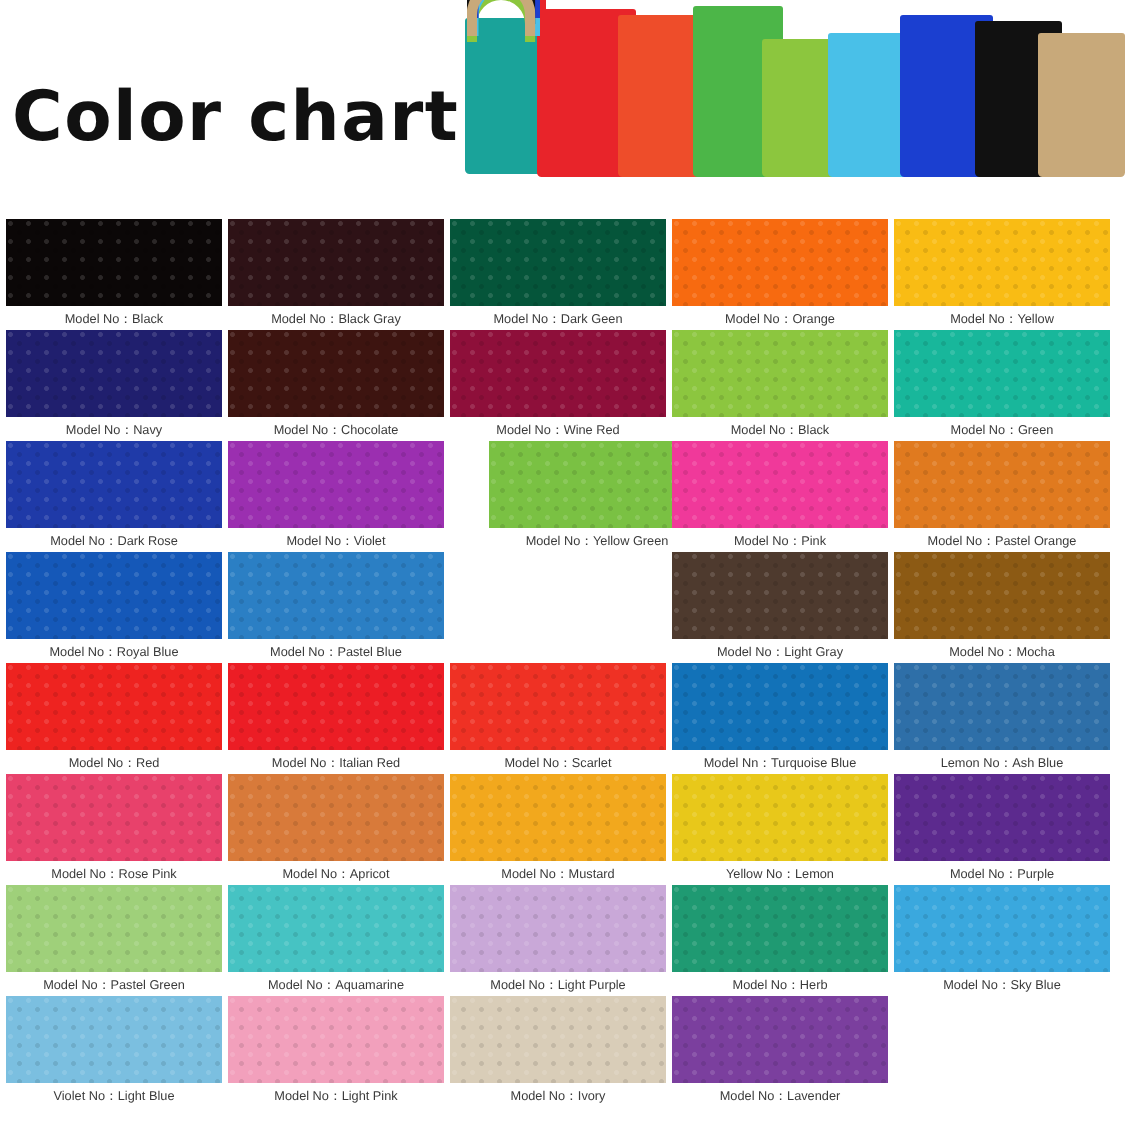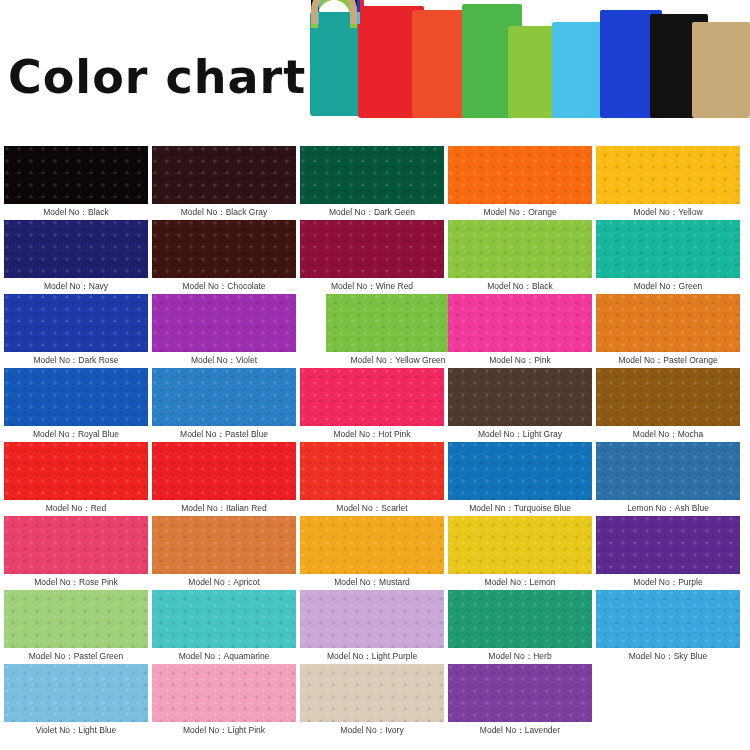--- a/index.html
+++ b/index.html
@@ -170,24 +170,20 @@
     </div>
     <div class="row">
       <div class="cell" style="left: 0px;">
         <div class="chip" style="background-color: rgb(21, 88, 184);"></div>
         <div class="caption">Model No：Royal Blue</div>
       </div>
       <div class="cell" style="left: 148px;">
         <div class="chip" style="background-color: rgb(43, 127, 196);"></div>
         <div class="caption">Model No：Pastel Blue</div>
       </div>
-      <div class="cell" style="left: 296px;">
-        <div class="chip" style="background-color: rgb(240, 40, 95);"></div>
-        <div class="caption">Model No：Hot Pink</div>
-      </div>
       <div class="cell" style="left: 444px; border-radius: 19px;">
         <div class="chip" style="background-color: rgb(78, 58, 46);"></div>
         <div class="caption">Model No：Light Gray</div>
       </div>
       <div class="cell" style="left: 592px;">
         <div class="chip" style="background-color: rgb(140, 90, 20);"></div>
         <div class="caption">Model No：Mocha</div>
       </div>
     </div>
     <div class="row">
@@ -220,21 +216,21 @@
       <div class="cell" style="left: 148px;">
         <div class="chip" style="background-color: rgb(216, 122, 58);"></div>
         <div class="caption">Model No：Apricot</div>
       </div>
       <div class="cell" style="left: 296px;">
         <div class="chip" style="background-color: rgb(242, 168, 29);"></div>
         <div class="caption">Model No：Mustard</div>
       </div>
       <div class="cell" style="left: 444px;">
         <div class="chip" style="background-color: rgb(232, 200, 26);"></div>
-        <div class="caption">Model No：Lemon</div>
+        <div class="caption">Yellow No：Lemon</div>
       </div>
       <div class="cell" style="left: 592px; text-decoration: underline;">
         <div class="chip" style="background-color: rgb(92, 42, 142);"></div>
         <div class="caption">Model No：Purple</div>
       </div>
     </div>
     <div class="row">
       <div class="cell" style="left: 0px;">
         <div class="chip" style="background-color: rgb(159, 208, 122);"></div>
         <div class="caption">Model No：Pastel Green</div>

